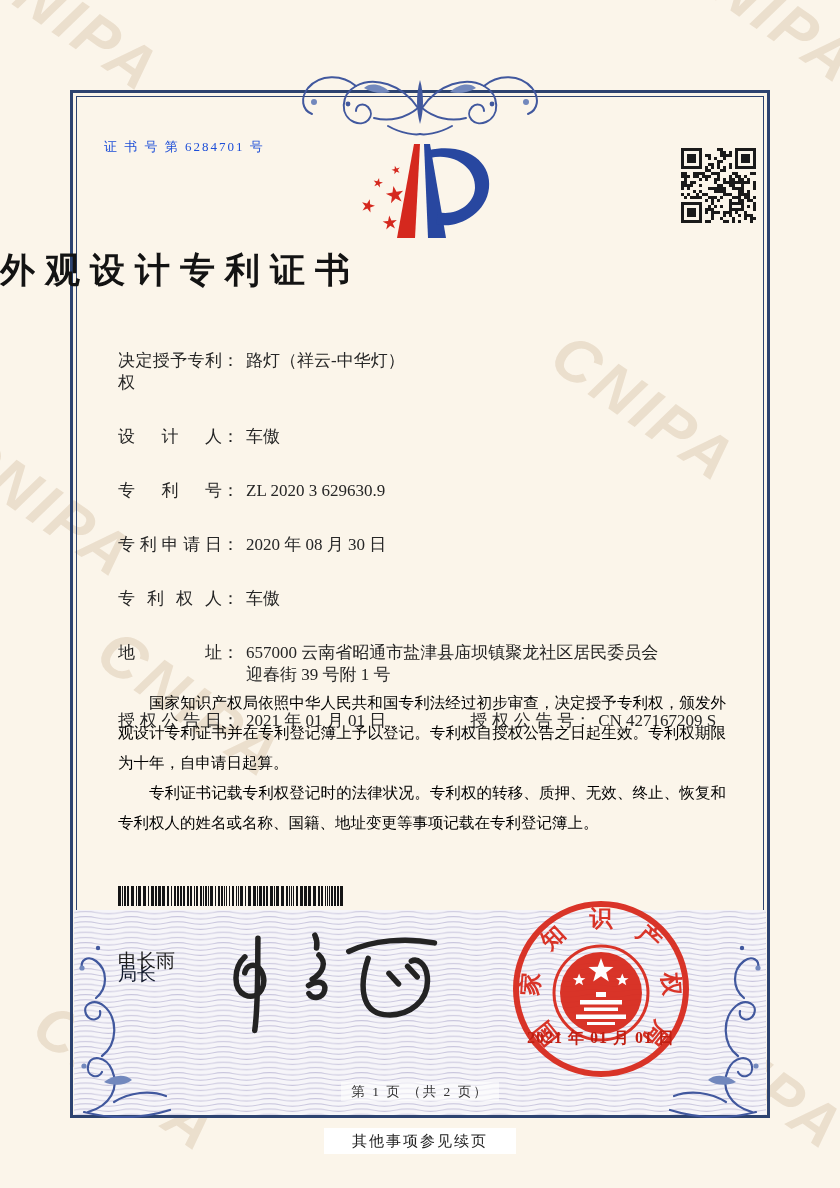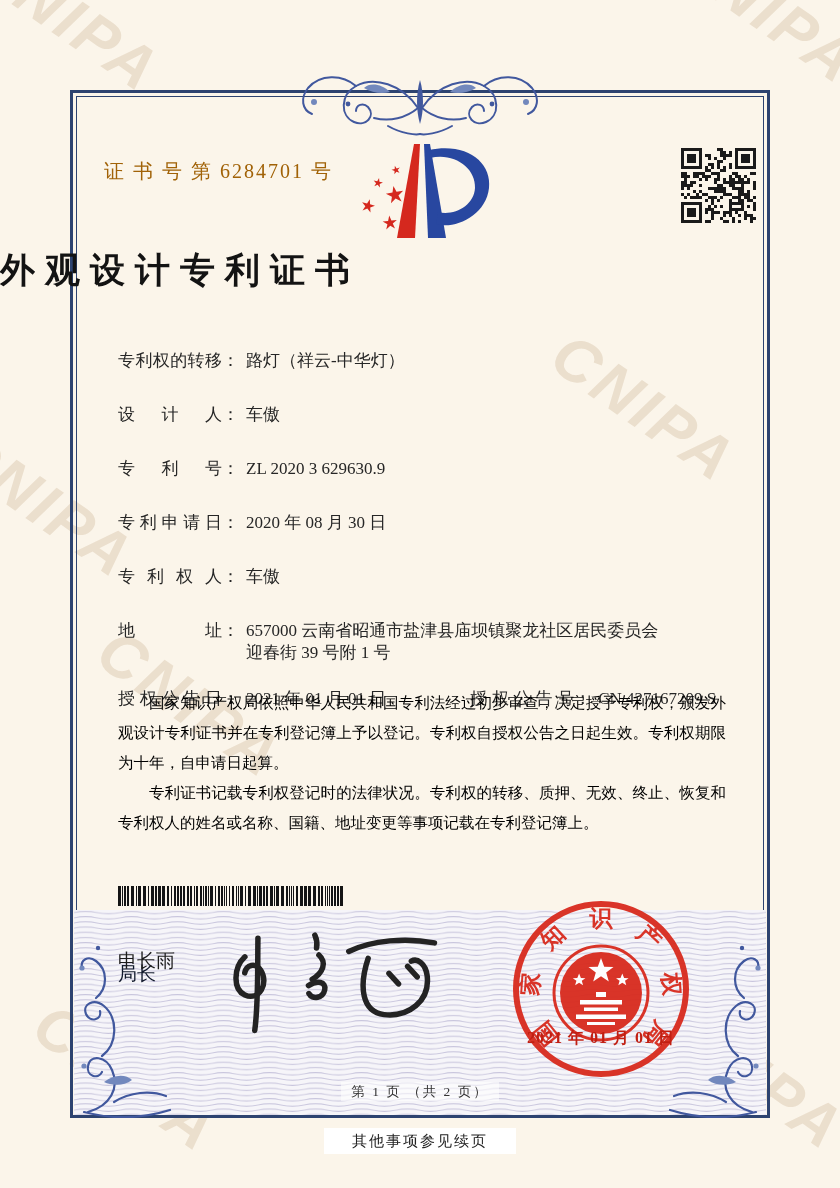--- a/index.html
+++ b/index.html
@@ -21,21 +21,21 @@
   
   .frame{position:absolute;left:70px;top:90px;width:700px;height:1028px;
          border:3px solid #2d4370;box-sizing:border-box;z-index:2;}
   .frame-inner{position:absolute;left:3px;top:3px;right:3px;bottom:3px;border:1px solid #2d4370;}
 
   .content{position:absolute;inset:0;z-index:3;}
 
   .band{position:absolute;left:74px;top:910px;width:692px;height:205px;}
   .band svg{display:block;}
 
-  .cert-no{position:absolute;left:104px;top:138px;font-size:20px;letter-spacing:2px;color:#a16207;margin-top:20px;}
+  .cert-no{position:absolute;left:104px;top:138px;font-size:13px;letter-spacing:2px;color:#1d4ed8;}
 
   .logo{position:absolute;left:342px;top:138px;}
 
   .qr{position:absolute;left:681px;top:148px;width:75px;height:75px;}
 
   .title{position:absolute;left:0;top:247px;width:100%;text-align:left;
          font-size:35px;font-weight:700;letter-spacing:10px;color:#131313;font-family:Liberation Mono, monospace;}
 
   .fields{position:absolute;left:118px;top:350px;width:610px;font-size:17px;line-height:22px;}
   .frow{display:flex;margin-bottom:32px;}
@@ -445,21 +445,21 @@
           <rect x="45" y="72" width="3" height="3"></rect>
           <rect x="51" y="72" width="3" height="3"></rect>
           <rect x="57" y="72" width="3" height="3"></rect>
           <rect x="69" y="72" width="3" height="3"></rect>
         </svg></div>
 
     <div class="title">外观设计专利证书</div>
 
     <div class="fields">
       <div class="frow">
-        <span class="flabel">专利权的转移</span>
+        <span class="flabel">决定授予专利权</span>
           <span class="fcolon">：</span>
           <span class="fvalue">路灯（祥云-中华灯）</span>
       </div>
       <div class="frow">
         <span class="flabel">设计人</span>
           <span class="fcolon">：</span>
           <span class="fvalue">车傲</span>
       </div>
       <div class="frow">
         <span class="flabel">专利号</span>

